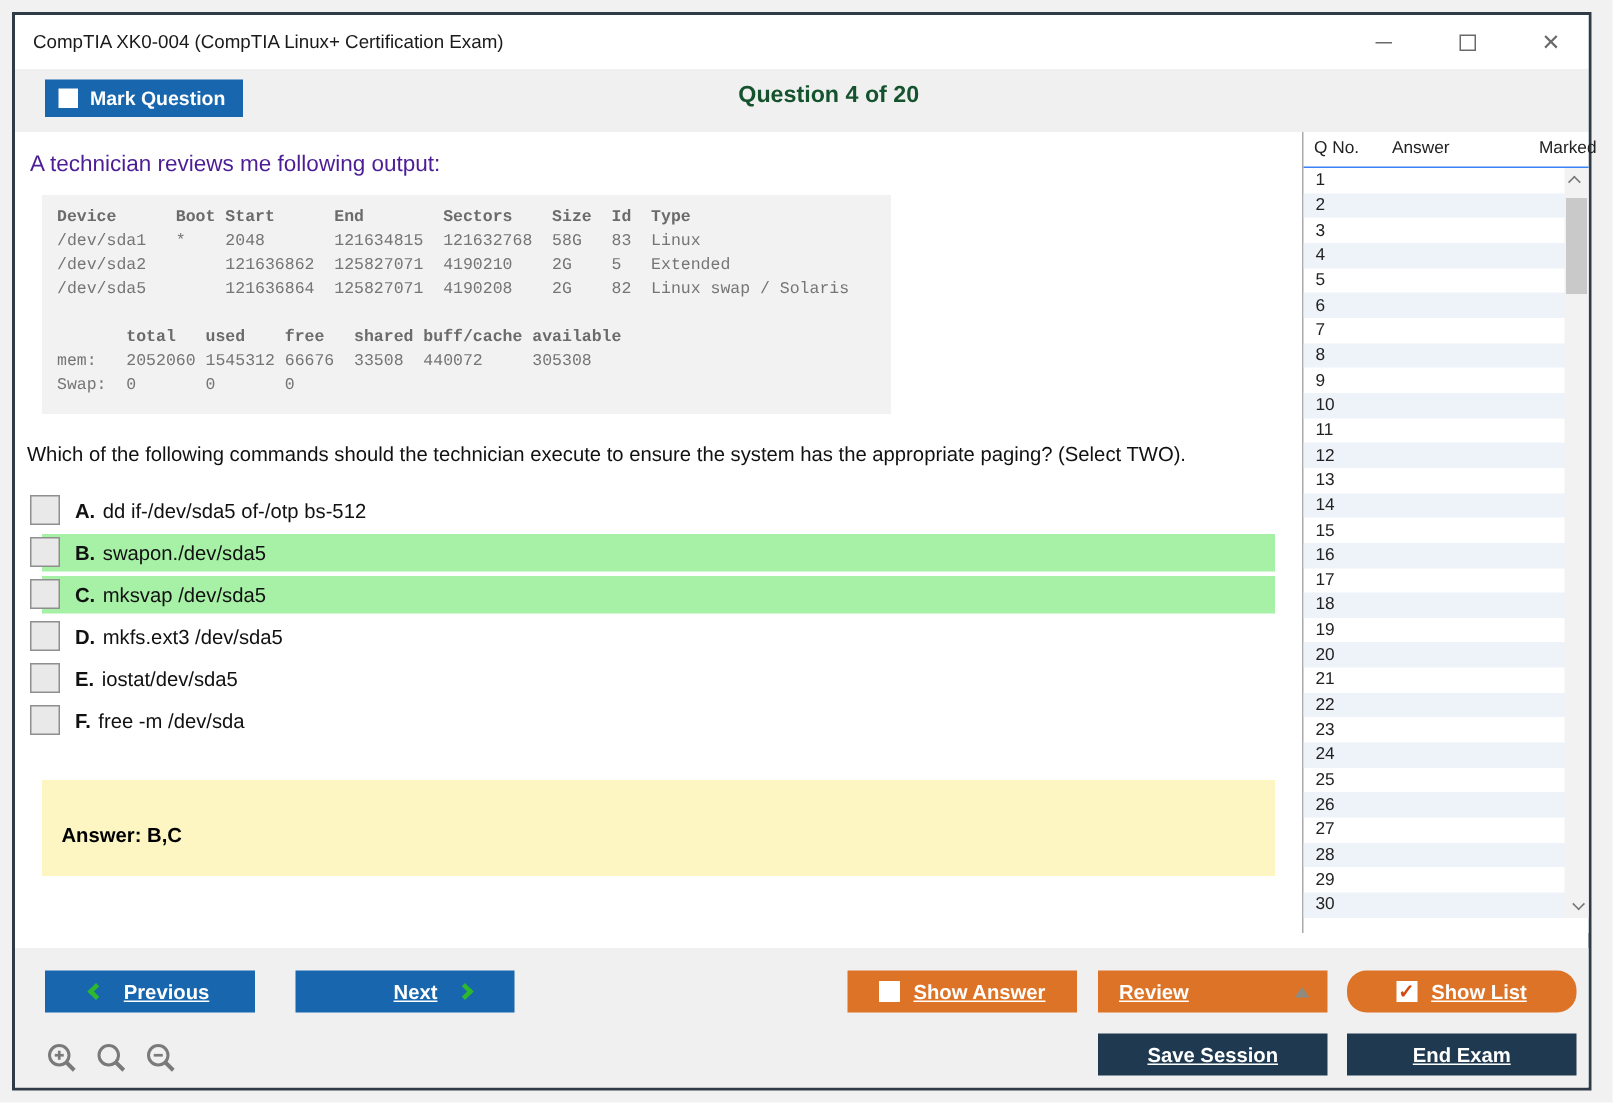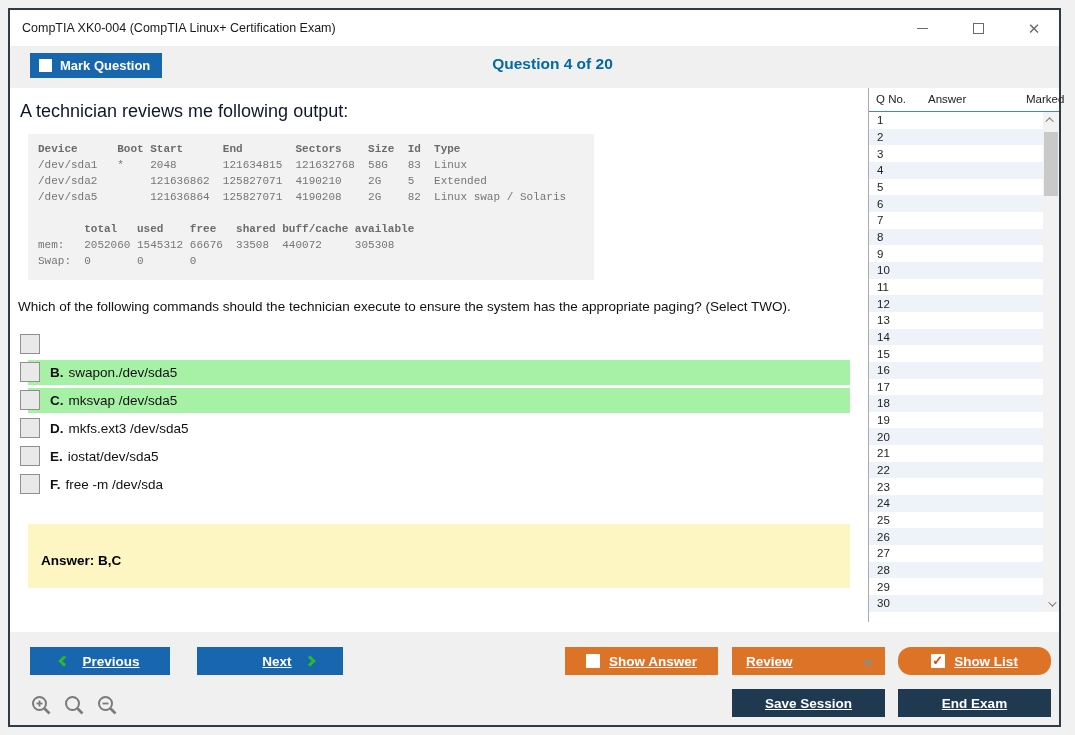--- a/index.html
+++ b/index.html
@@ -18,25 +18,25 @@
   .min-glyph { width:11px; height:0; border-top:1.5px solid #6a6a6a; }
   .max-glyph { width:11px; height:11px; border:1.3px solid #6a6a6a; }
   .close-glyph { font-size:15px; color:#6a6a6a; line-height:1; }
 
   
   .headerband { position:absolute; left:0; top:36px; width:100%; height:42px; background:#f0f0f0; }
   .mark-btn { position:absolute; left:20px; top:7px; width:132px; height:25px; background:#1866ad;
               display:flex; align-items:center; color:#fff; font-weight:bold; font-size:13px; cursor:pointer; }
   .mark-btn .cb { width:13px; height:13px; background:#fff; margin:0 8px 0 9px; }
   .qcounter { position:absolute; left:0; top:9px; width:100%; text-align:center;
-              font-size:15.5px; font-weight:bold; color:#0369a1;padding-left:36px; }
+              font-size:15.5px; font-weight:bold; color:#14532d;padding-left:36px; }
 
   
   .content { position:absolute; left:8px; top:78px; width:850px; height:544px; background:#fff; }
-  .intro { margin:13px 0 0 2px; font-size:18px; color:#0f172a; }
+  .intro { margin:13px 0 0 2px; font-size:15px; color:#4c1d95; }
   .codeblock { margin:12px 0 0 10px; width:566px; background:#f2f2f2; padding:9px 10px;
                font-family:"Liberation Mono", monospace; font-size:11px; color:#757575; }
   .codeline { height:16px; white-space:pre; }
   .codeline.bold { font-weight:bold; color:#6b6b6b; }
   .prompt { margin:18px 0 0 0; width:806px; font-size:13.5px; color:#111; line-height:18px; }
 
   .options { margin:16px 0 0 0; }
   .option { position:relative; height:25px; margin-bottom:3px; cursor:pointer; }
   .option .hl { position:absolute; left:10px; right:18px; top:0; bottom:0; background:transparent; }
   .option.highlight .hl { background:#a6f1a6; }
@@ -131,20 +131,21 @@
         <div class="codeline">mem:   2052060 1545312 66676  33508  440072     305308</div>
         <div class="codeline">Swap:  0       0       0</div>
       </div>
 
     <div class="prompt">Which of the following commands should the technician execute to ensure the system has the appropriate paging? (Select TWO).</div>
 
     <div class="options" id="options">
         <div class="option">
           <div class="hl"></div>
           <div class="checkbox"></div>
+          <div class="lbl"><b>A.</b><span>dd if-/dev/sda5 of-/otp bs-512</span></div>
         </div>
         <div class="option highlight">
           <div class="hl"></div>
           <div class="checkbox"></div>
           <div class="lbl"><b>B.</b><span>swapon./dev/sda5</span></div>
         </div>
         <div class="option highlight">
           <div class="hl"></div>
           <div class="checkbox"></div>
           <div class="lbl"><b>C.</b><span>mksvap /dev/sda5</span></div>

